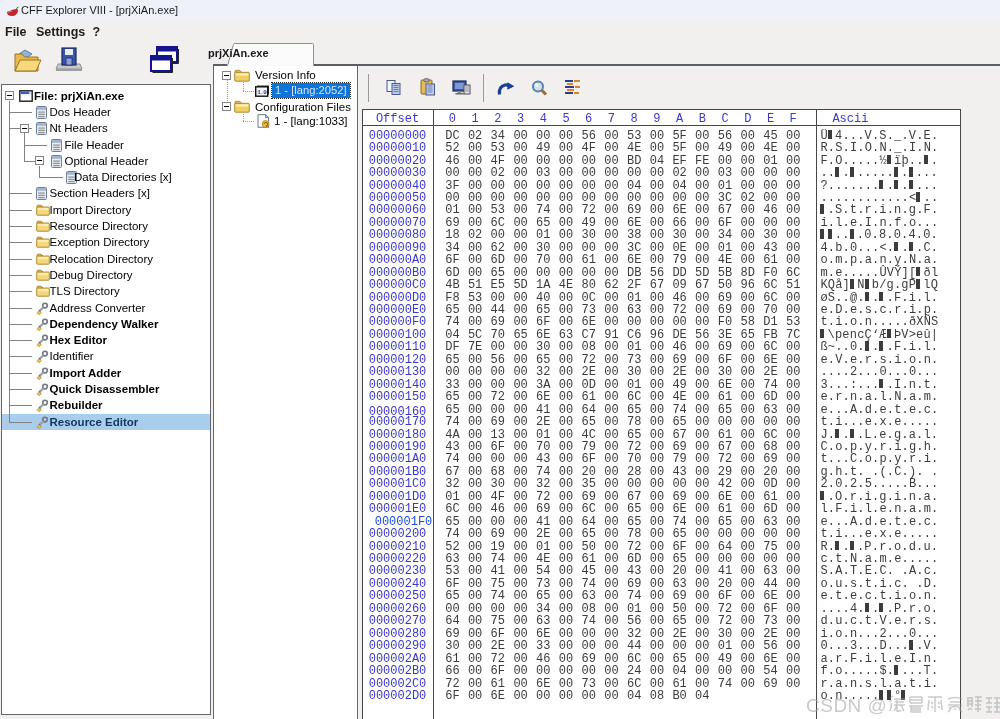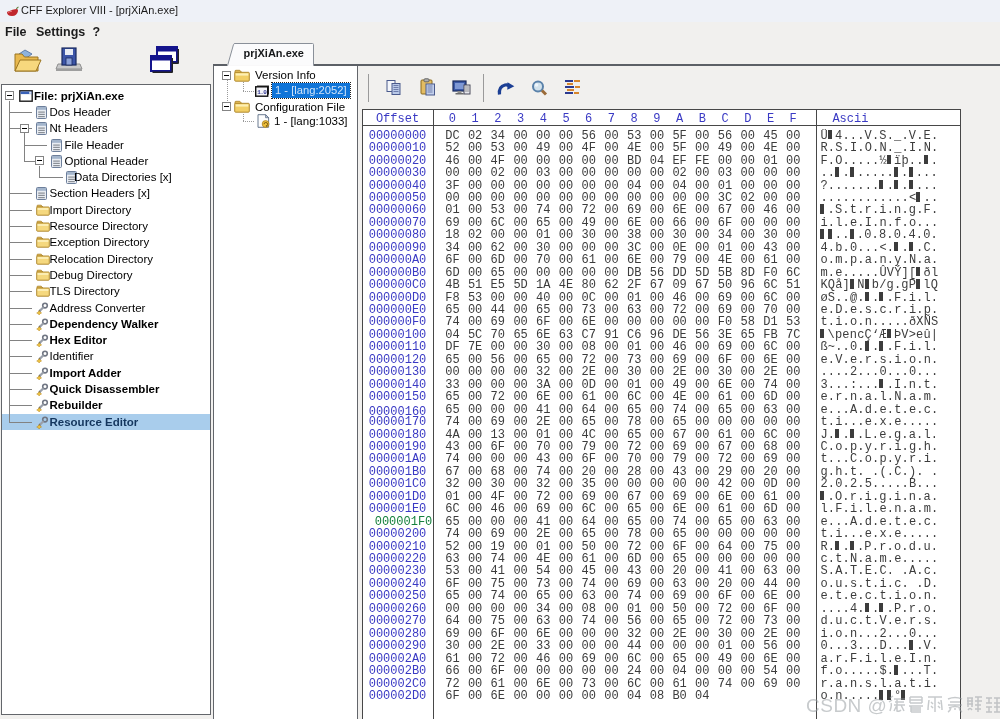--- a/index.html
+++ b/index.html
@@ -56,21 +56,21 @@
       <rect x="5.5" y="27.5" width="20" height="1.5" fill="#222"></rect>
     </g>
 </svg>
 
 <div style="position:absolute;left:213px;top:64px;width:14px;height:2px;background:#5c6066"></div>
 <div style="position:absolute;left:314px;top:64px;width:686px;height:2px;background:#5c6066"></div>
 
 <svg style="position:absolute;left:218px;top:42px" width="100" height="24" viewBox="0 0 100 24">
  <path d="M9.5 23.8 L15.5 2.5 Q15.8 1.5 17 1.5 L94.5 1.5 Q95.5 1.5 95.5 2.5 L95.5 23.8" fill="#fbfbfc" stroke="#8a9099" stroke-width="1"></path>
 </svg>
-<div style="position:absolute;left:216px;top:47px;width:88px;text-align:right;font-size:11px;font-weight:bold;color:#16181a">prjXiAn.exe</div>
+<div style="position:absolute;left:208px;top:47px;width:88px;text-align:left;font-size:11px;font-weight:bold;color:#16181a">prjXiAn.exe</div>
 
 <div style="position:absolute;left:1px;top:84px;width:210px;height:631px;background:#fff;border:1px solid #63666b"></div>
 <div style="position:absolute;left:2px;top:413.6px;width:208px;height:16px;background:#a9cdec"></div>
 <div class="tl" style="left:9px;top:101px;width:1px;height:321px"></div>
 <div class="tl" style="left:24px;top:133.2px;width:1px;height:27.6px"></div>
 <div class="tl" style="left:39px;top:165.8px;width:1px;height:11.3px"></div>
 <svg class="ic" style="left:19px;top:89.6px" width="14" height="12" viewBox="0 0 14 12">
     <rect x="0.8" y="0.8" width="12.4" height="10.4" fill="#fff" stroke="#1d1d1d" stroke-width="1.4"></rect>
     <rect x="1.5" y="1.5" width="11" height="2.6" fill="#3a62b8"></rect>
     <rect x="10.2" y="1.8" width="2" height="2" fill="#fff" opacity="0.85"></rect>
@@ -270,21 +270,21 @@
   </svg>
 <svg class="ic" style="left:257px;top:114.4px" width="13" height="14" viewBox="0 0 13 14">
     <path d="M1 0.7 L8.6 0.7 L11.6 3.7 L11.6 13.3 L1 13.3 Z" fill="#fdfdfd" stroke="#5a6b85" stroke-width="0.9"></path>
     <path d="M8.6 0.7 L8.6 3.7 L11.6 3.7 Z" fill="#cfd8e4" stroke="#5a6b85" stroke-width="0.8"></path>
     <circle cx="8.6" cy="10" r="3.4" fill="#f2c33c" stroke="#a87f23" stroke-width="0.8"></circle>
     <path d="M7 10.3 a1.8 1.8 0 1 1 1.8 1.8" fill="none" stroke="#7a5a10" stroke-width="1"></path>
     <path d="M9.2 12.8 l1.4-0.9 l-1.7-0.6 z" fill="#7a5a10"></path>
   </svg>
 <div class="lt" style="left:255px;top:67.3px;color:#000">Version Info</div>
 <div style="position:absolute;left:272px;top:83.2px;height:15px;padding:0 3px;background:#0f74d8;outline:1px dotted #222;line-height:15px;font-size:11.2px;color:#cfe4fa">1 - [lang:2052]</div>
-<div class="lt" style="left:255px;top:98.5px;color:#000">Configuration File</div>
+<div class="lt" style="left:255px;top:98.5px;color:#000">Configuration Files</div>
 <div class="lt" style="left:274px;top:113.4px;color:#000">1 - [lang:1033]</div>
 
 <div style="position:absolute;left:368px;top:74px;width:1px;height:28px;background:#9a9a9a"></div>
 <div style="position:absolute;left:483px;top:74px;width:1px;height:28px;background:#9a9a9a"></div>
 
 <svg style="position:absolute;left:385px;top:79px" width="18" height="18" viewBox="0 0 18 18">
     <rect x="2" y="1.5" width="8" height="11" fill="#f4f6fa" stroke="#4a5a8c"></rect>
     <rect x="7" y="4.5" width="8" height="11" fill="#b9c9e8" stroke="#4a5a8c"></rect>
     <path d="M8.5 6.5 h5 M8.5 8.5 h5 M8.5 10.5 h5 M8.5 12.5 h5" stroke="#5a6a9c" stroke-width="0.8"></path>
   </svg>
@@ -959,21 +959,21 @@
     <i style="left:622.8px">65</i>
     <i style="left:645.5px">00</i>
     <i style="left:668.2px">6E</i>
     <i style="left:690.9px">00</i>
     <i style="left:713.6px">61</i>
     <i style="left:736.4px">00</i>
     <i style="left:759.1px">6D</i>
     <i style="left:781.8px">00</i>
   </div>
 <div class="hx ac" style="top:503.20px">l.F.i.l.e.n.a.m.</div>
-<div class="hx oc" style="top:515.65px;color:#15803d;padding-left:12px;">000001F0</div>
+<div class="hx oc" style="top:515.65px;color:#1d4ed8;padding-left:12px;">000001F0</div>
 <div class="hrow" style="top:515.65px">
     <i style="left:441.0px">65</i>
     <i style="left:463.7px">00</i>
     <i style="left:486.4px">00</i>
     <i style="left:509.2px">00</i>
     <i style="left:531.9px">41</i>
     <i style="left:554.6px">00</i>
     <i style="left:577.3px">64</i>
     <i style="left:600.0px">00</i>
     <i style="left:622.8px">65</i>

